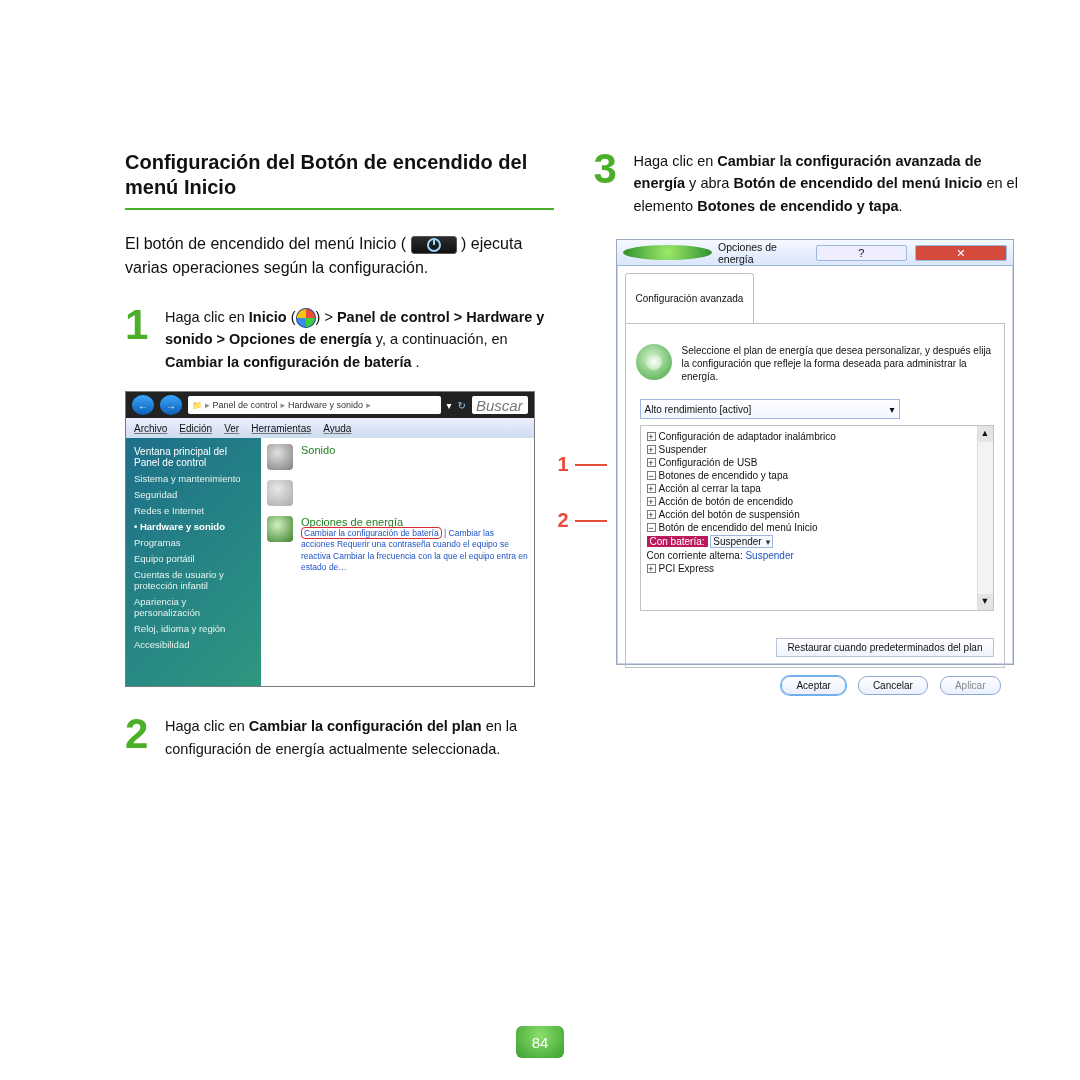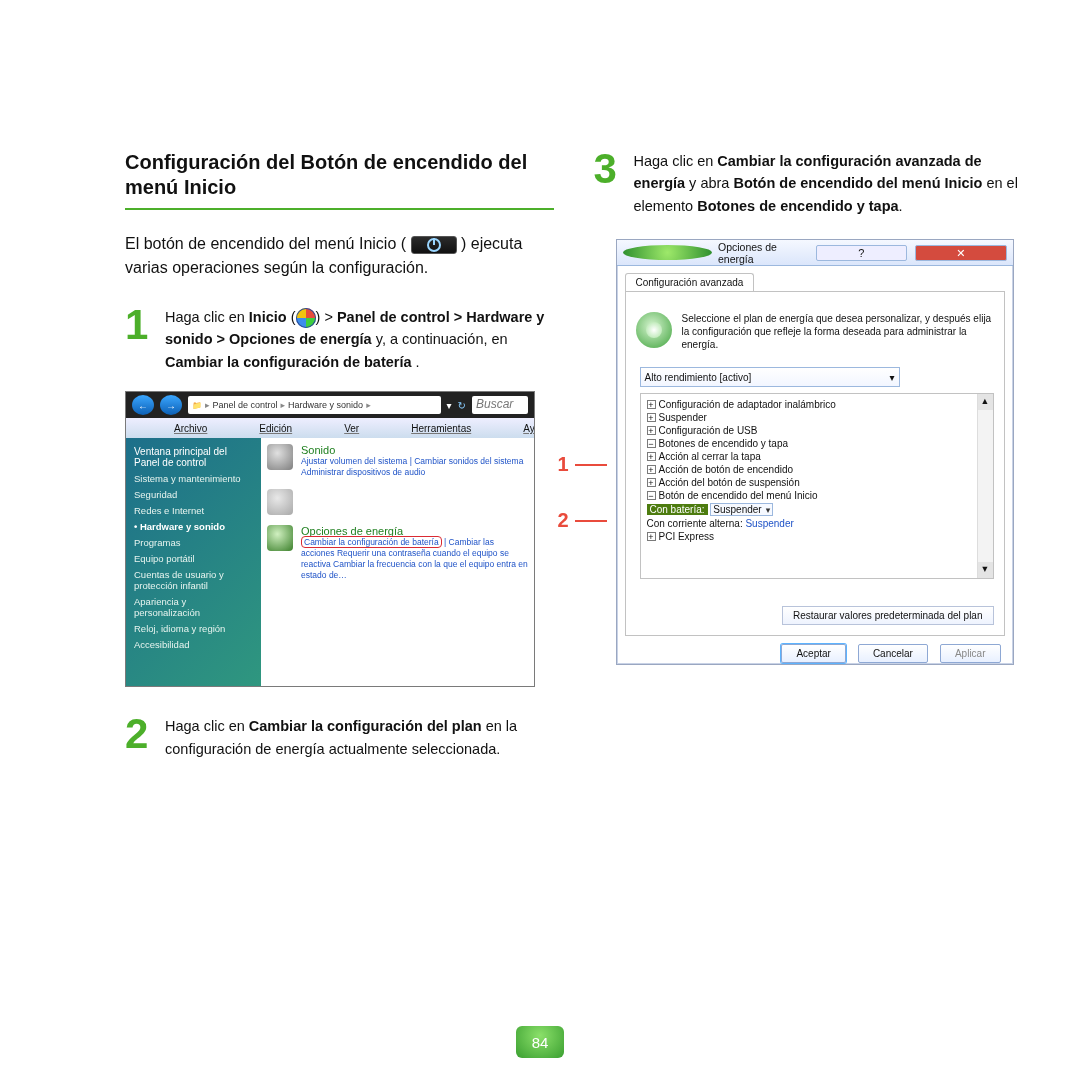--- a/index.html
+++ b/index.html
@@ -103,28 +103,28 @@
     display:inline-flex;align-items:center;justify-content:center;
     color:#fff;font-weight:bold;
   }
   .cp-addr {
     background:#fff; color:#333; height:18px;
     border-radius:2px; padding:0 4px;
     display:flex; align-items:center; gap:3px;
     font-size:9px; flex:1;
   }
   .sep{color:#888;}
-  .cp-search{ width:56px; height:18px; background:#fff; color:#777; border-radius:2px; font-style:italic; font-size:12px; padding:1px 4px;}
+  .cp-search{ width:56px; height:18px; background:#fff; color:#777; border-radius:2px; font-style:italic; font-size:15px; padding:1px 4px;}
   .cp-menu {
     height:20px;
     background:linear-gradient(#eef,#cde);
     display:flex; gap:12px; align-items:center;
     padding:0 8px; font-size:10px;
   }
-  .cp-menu span{ text-decoration:underline; text-decoration-color:#777;margin-left:40px;}
+  .cp-menu span{ text-decoration:underline; text-decoration-color:#777;}
   .cp-body{ display:flex; height:249px;}
   .cp-side{
     width:135px;
     background:linear-gradient(135deg,#1d6f8a,#2f977f);
     color:#e7f4ef; padding:8px 8px; font-size:9.5px;
   }
   .cp-side .hd{ color:#fff; font-size:10px; margin-bottom:4px; }
   .cp-side .li{ margin:5px 0; }
   .cp-side .active{ color:#fff; font-weight:bold; }
   .cp-side .active::before{content:"•  ";}
@@ -164,21 +164,21 @@
   }
   .po-title span{ flex:1;}
   .winbtn{ display:inline-block; width:22px; height:16px; border:1px solid #9cb8de; border-radius:2px; margin-left:2px; background:#eef; text-align:center; line-height:14px; font-size:11px;}
   .winbtn.close{ background:#d44b3e; color:#fff; width:34px;}
   .po-tab{
     margin:7px 8px 0 8px;
     border:1px solid #c2c2c2;
     border-bottom:none;
     background:#fff;
     display:inline-block;
-    padding:3px 10px;
+    padding:19px 10px;
     border-radius:3px 3px 0 0;
     font-size:10px;
   }
   .po-panel{
     margin:0 8px 8px 8px;
     border:1px solid #c2c2c2;
     padding:20px 10px 8px 10px;
     height:345px;
     position:relative;
   }
@@ -213,33 +213,33 @@
     overflow:hidden;
   }
   .tree .sb{ position:absolute; right:0; top:0; bottom:0; width:16px; background:#f3f3f3; border-left:1px solid #ddd;}
   .tree .sb .up,.tree .sb .dn{position:absolute; left:0; right:0; height:16px; background:#e4e4e4; text-align:center;}
   .tree .sb .up{top:0;} .tree .sb .dn{bottom:0;}
   .tree ul{ list-style:none; padding:4px 0 0 6px; font-size:10px;}
   .tree li{ padding:1px 0;}
   .exp{ display:inline-block; width:9px; height:9px; border:1px solid #7a7a7a; text-align:center; line-height:8px; font-size:9px; margin-right:3px; background:#fff;}
   .ind{ padding-left:16px;}
   .ind2{ padding-left:32px;}
-  .battag{ background:#4d7c0f; color:#fff; padding:0 3px;}
+  .battag{ background:#be185d; color:#fff; padding:0 3px;}
   .sel-box{ display:inline-block; border:1px solid #9cb8de; background:#f6f9ff; padding:0 2px; position:relative;}
   .sel-box::after{content:"▾"; margin-left:4px; font-size:9px; color:#333;}
   .tree .link{ color:#1f53c7;}
   .po-restore{
     position:absolute; right:10px; bottom:10px;
     border:1px solid #b8c3da; background:linear-gradient(#fff,#eef3fe);
     padding:3px 10px; font-size:10px;
   }
   .po-buttons{ display:flex; justify-content:flex-end; gap:12px; padding:0 12px 8px;}
   .dlg-btn{
     border:1px solid #8ea8d4; background:linear-gradient(#fff,#e8f0ff);
-    padding:3px 14px; font-size:10px; border-radius:2px;
+    padding:3px 14px; font-size:10px; border-radius:9px;
   }
   .dlg-btn.primary{ box-shadow:0 0 0 1px #5cb3ff;}
   .dlg-btn.disabled{ color:#888;}
 
   .page-badge{
     position:absolute; left:50%; bottom:22px;
     transform:translateX(-50%);
     width:48px; height:32px;
     border-radius:6px;
     background:radial-gradient(ellipse at 50% 30%, #8be06a, #3a9f30);
@@ -304,21 +304,20 @@
           <div class="li">Cuentas de usuario y protección infantil</div>
           <div class="li">Apariencia y personalización</div>
           <div class="li">Reloj, idioma y región</div>
           <div class="li">Accesibilidad</div>
         </div>
         <div class="cp-main">
           <div class="cat-row">
             <div class="cat-icon spk"></div>
             <div>
               <div class="cat-title green">Sonido</div>
-              <div class="sublinks">Ajustar volumen del sistema   |   Cambiar sonidos del sistema   Administrar dispositivos de audio</div>
             </div>
           </div>
           <div class="cat-row">
             <div class="cat-icon mouse"></div>
           </div>
           <div class="cat-row">
             <div class="cat-icon pwr"></div>
             <div>
               <div class="cat-title green">Opciones de energía</div>
               <div class="sublinks">
@@ -391,21 +390,21 @@
                 <span class="battag">Con batería:</span>
                 <span class="sel-box">Suspender</span>
               </li>
               <li class="ind2">
                 <span>Con corriente alterna:</span>
                 <span class="link">Suspender</span>
               </li>
               <li><span class="exp">+</span><span>PCI Express</span></li>
             </ul>
           </div>
-          <div class="po-restore">Restaurar valores predeterminada del plan</div>
+          <div class="po-restore">Restaurar cuando predeterminados del plan</div>
         </div>
         <div class="po-buttons">
           <div class="dlg-btn primary">Aceptar</div>
           <div class="dlg-btn">Cancelar</div>
           <div class="dlg-btn disabled">Aplicar</div>
         </div>
       </div>
     </div>
   </div>
 </div>

